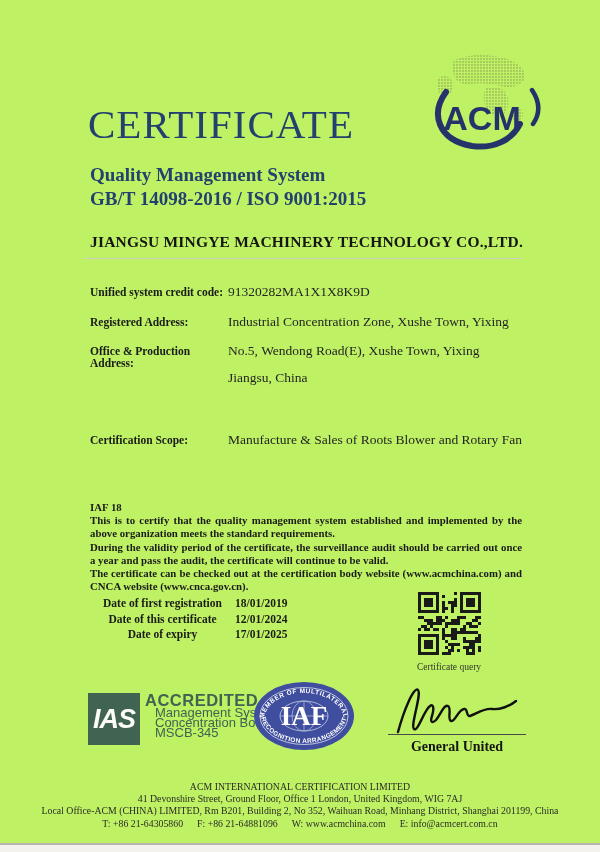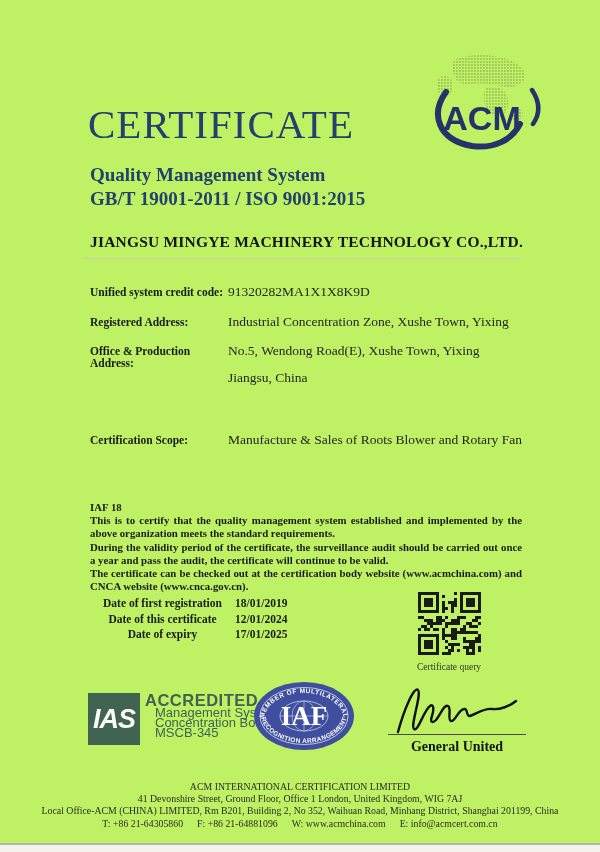--- a/index.html
+++ b/index.html
@@ -79,21 +79,21 @@
 
       <path fill="none" stroke="#26336b" stroke-width="6" stroke-linecap="round" d="M26,40 C10,62 18,88 52,94 C74,97 92,88 100,72"></path>
       <path fill="none" stroke="#26336b" stroke-width="4.5" stroke-linecap="round" d="M112,38 C120,50 120,62 113,72"></path>
 
       <text x="62" y="78" text-anchor="middle" font-family="Liberation Sans, sans-serif" font-weight="bold" font-size="34" fill="#26336b">ACM</text>
     </svg>
   </div>
 
   <div class="scheme">
     <div>Quality Management System</div>
-    <div>GB/T 19001-2011 / ISO 9001:2015</div>
+    <div>GB/T 14098-2016 / ISO 9001:2015</div>
   </div>
 
   <div class="company">JIANGSU MINGYE MACHINERY TECHNOLOGY CO.,LTD.</div>
   <div class="rule"></div>
 
   <div class="details">
     <div class="drow">
       <span class="dlabel">Unified system credit code:</span><span class="dvalue">91320282MA1X1X8K9D</span>
     </div>
     <div class="drow">

